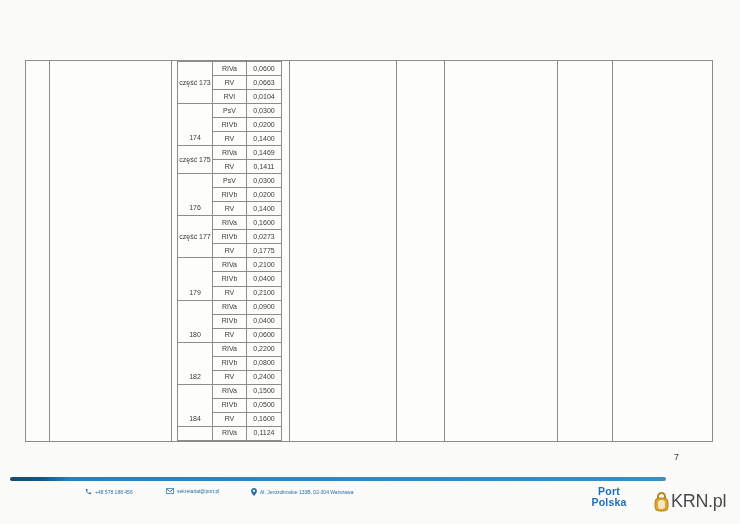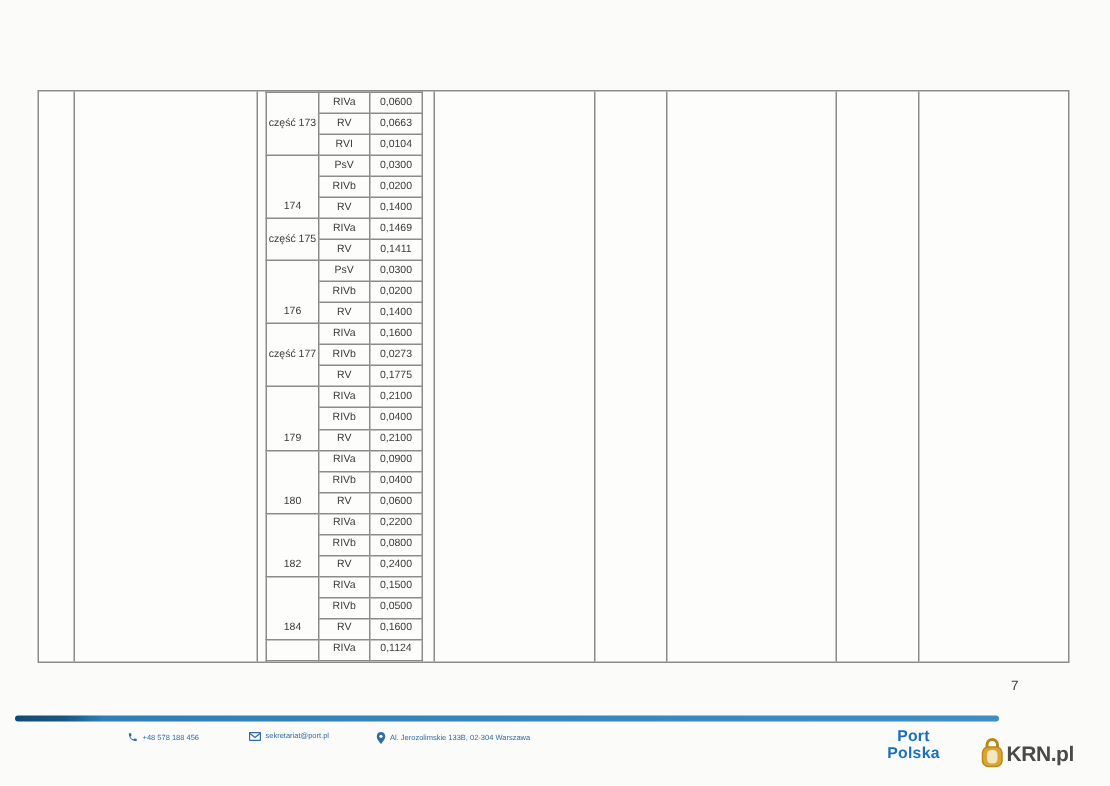--- a/index.html
+++ b/index.html
@@ -63,21 +63,21 @@
     text-align:center;
     color:#1a6fbd;font-weight:bold;
     font-size:10.5px;line-height:11px;
     letter-spacing:.2px;
   }
   .watermark{
     position:absolute;left:654px;top:491px;
     display:flex;align-items:center;gap:2px;
   }
   .watermark .wm-text{
-    font-size:14px;font-weight:bold;color:#4a4a4a;letter-spacing:-.3px;
+    font-size:18px;font-weight:normal;color:#4a4a4a;letter-spacing:-.3px;
   }
 </style>
 </head>
 <body>
 
 <div class="outer-table">
   <div class="vline" style="left:23px"></div>
   <div class="vline" style="left:145px"></div>
   <div class="vline" style="left:263px"></div>
   <div class="vline" style="left:370px"></div>

